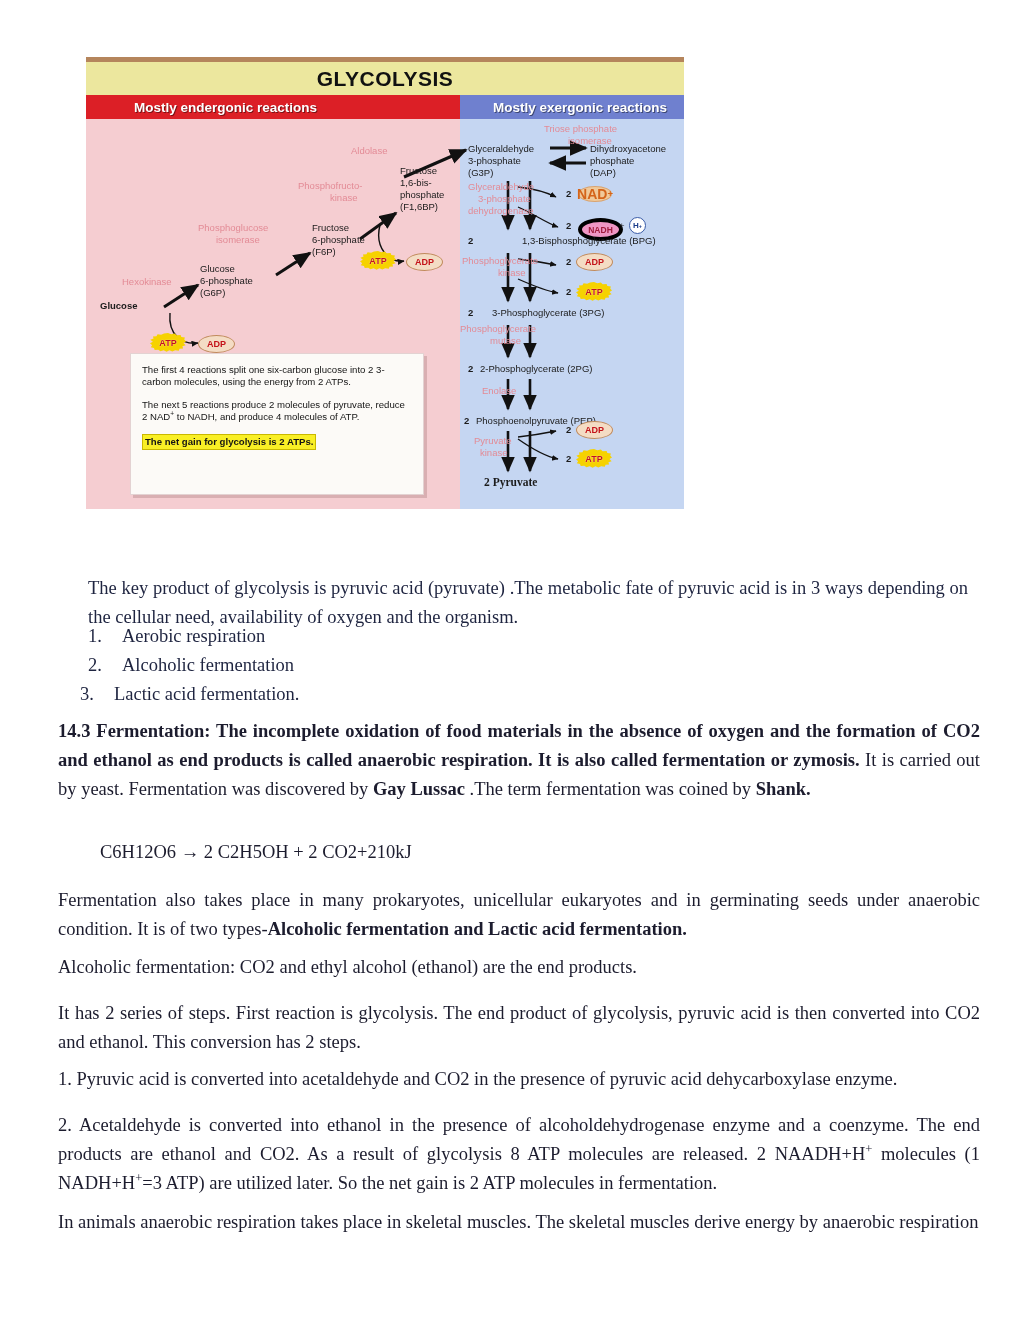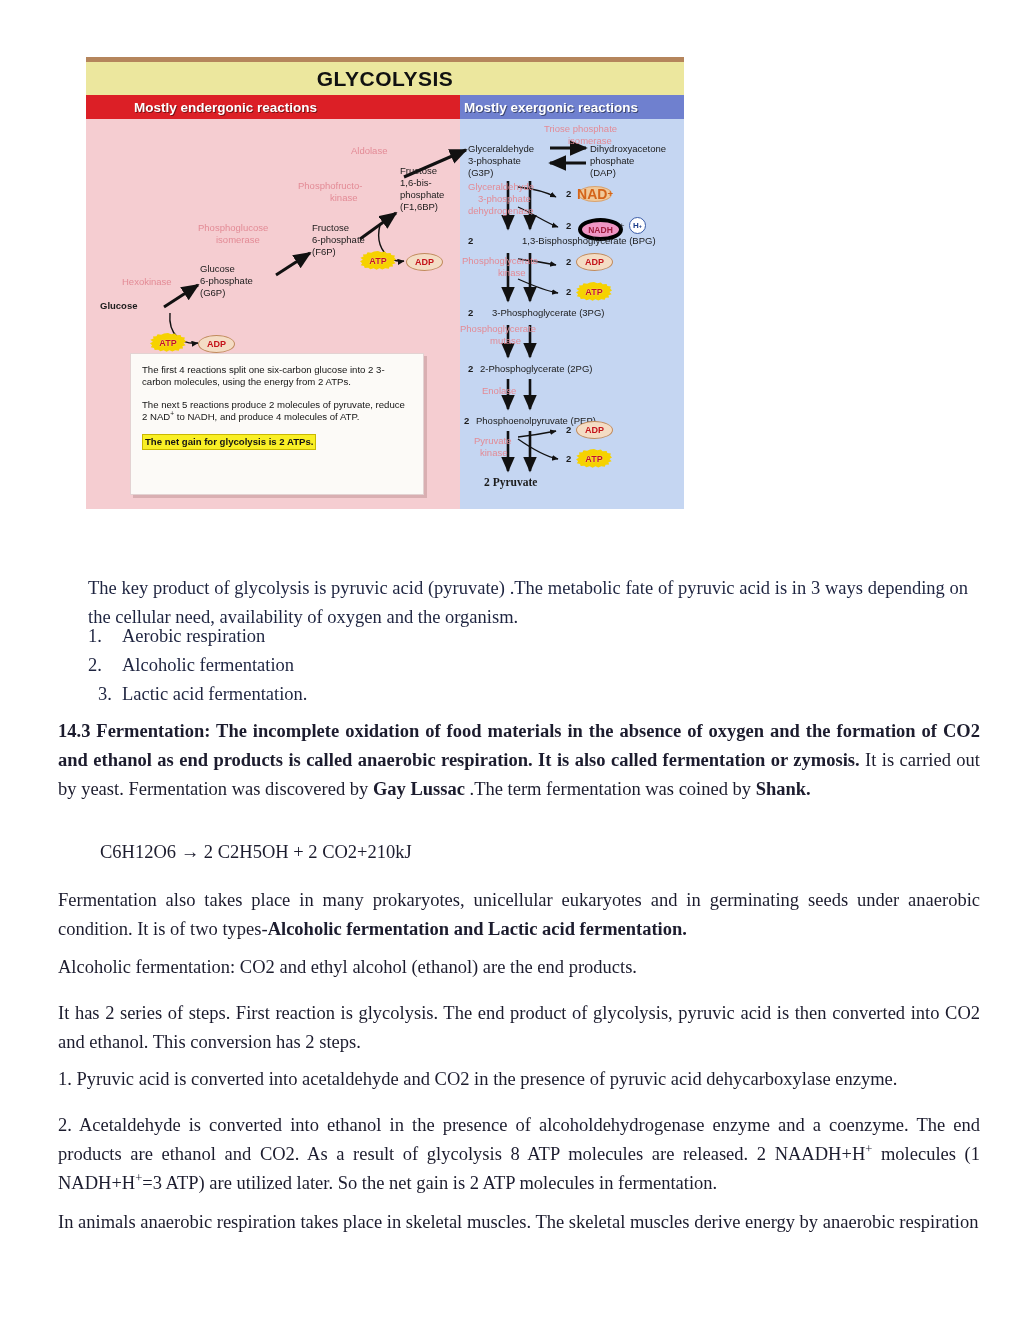--- a/index.html
+++ b/index.html
@@ -43,22 +43,23 @@
   }
   .band-left {
     position: absolute; left: 0; top: 0; width: 374px; height: 100%;
     background: #dc1f26;
     display: flex; align-items: center; padding-left: 48px;
     box-sizing: border-box;
   }
   .band-right {
     position: absolute; left: 374px; top: 0; right: 0; height: 100%;
     background: #6f80cf;
-    display: flex; align-items: center; padding-left: 4px;
+    display: flex; align-items: center; padding-left: 16px;
     box-sizing: border-box;
+    justify-content: center;
   }
   .band-left span, .band-right span {
     color: #fff; font-weight: bold; font-size: 13.5px;
     text-shadow: 1px 1px 0 rgba(0,0,0,.45);
   }
   .panel-left {
     position: absolute; left: 0; top: 62px; width: 374px; bottom: 0;
     background: #f5cdd1;
   }
   .panel-right {
@@ -315,21 +316,21 @@
 <div class="doc">
 
   <div class="para navy" style="left:88px; top:550px; width:880px; text-indent:0;">The key product of glycolysis is pyruvic acid (pyruvate) .The metabolic fate of pyruvic acid is in 3 ways depending on the cellular need, availability of oxygen and the organism.</div>
 
   <div class="lst" style="left:88px; top:622px;">
     <span class="num">1.</span><span>Aerobic respiration</span>
   </div>
   <div class="lst" style="left:88px; top:651px;">
     <span class="num">2.</span><span>Alcoholic fermentation</span>
   </div>
-  <div class="lst" style="left:88px; top:680px;text-align:center;">
+  <div class="lst" style="left:80px; top:680px;">
     <span class="num">3.</span><span>Lactic acid fermentation.</span>
   </div>
 
   <div class="para" style="left:58px; top:717px; width:922px;"><span class="b">14.3 Fermentation: The incomplete oxidation of food materials in the absence of oxygen and the formation of CO2 and ethanol as end products is called anaerobic respiration. It is also called fermentation or zymosis.</span><span> It is carried out by yeast. Fermentation was discovered by </span><span class="b">Gay Lussac</span><span> .The term fermentation was coined by </span><span class="b">Shank.</span></div>
 
   <div class="para" style="left:100px; top:838px; width:700px; text-align:left;">C6H12O6 → 2 C2H5OH + 2 CO2+210kJ</div>
 
   <div class="para" style="left:58px; top:886px; width:922px;"><span>Fermentation also takes place in many prokaryotes, unicellular eukaryotes and in germinating seeds under anaerobic condition. It is of two types-</span><span class="b">Alcoholic fermentation and Lactic acid fermentation.</span></div>
 
   <div class="para" style="left:58px; top:953px; width:922px; text-align:left;">Alcoholic fermentation: CO2 and ethyl alcohol (ethanol) are the end products.</div>

